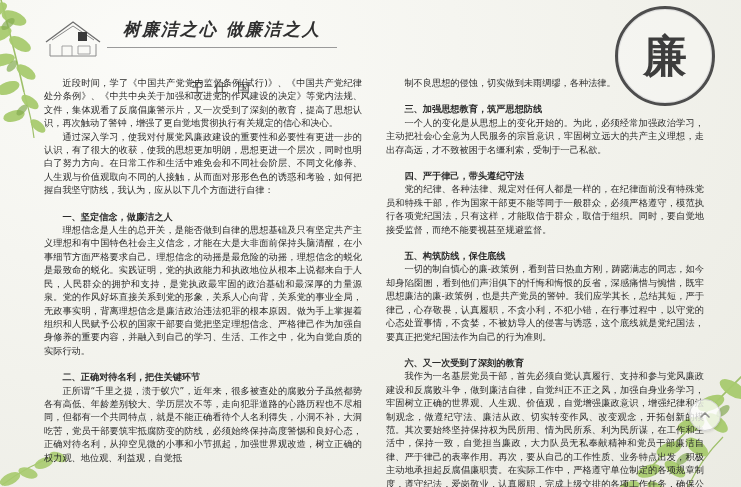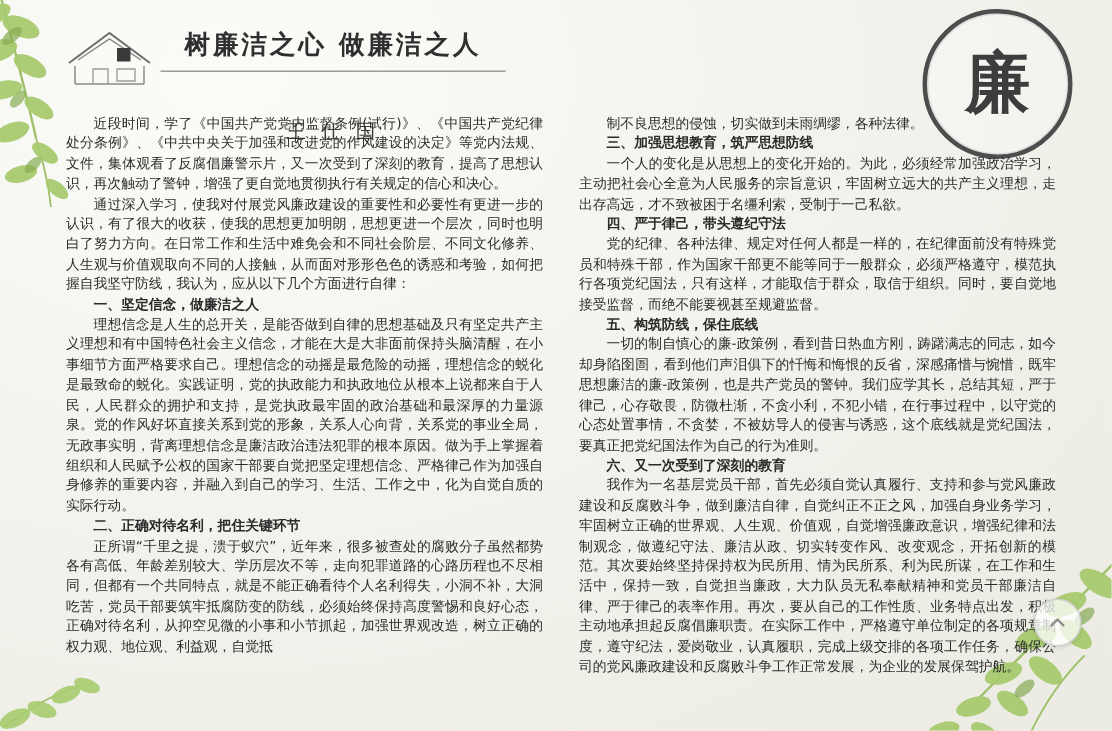--- a/index.html
+++ b/index.html
@@ -51,20 +51,21 @@
     width: 300px;
     text-align: center;
   }
   .main-title {
     font-family: "DejaVu Serif", serif;
     font-size: 17px;
     font-weight: bold;
     color: #2f2f2f;
     letter-spacing: 2px;
     white-space: nowrap;
+    font-style: italic;
   }
   .title-rule {
     width: 230px;
     height: 1px;
     background: #9a9a9a;
     margin: 6px auto 4px auto;
   }
   .author {
     font-family: "DejaVu Serif", serif;
     font-size: 13px;
@@ -113,20 +114,21 @@
     line-height: 13.4px;
     color: #2b2b2b;
     text-align: justify;
   }
   .col p {
     margin: 0 0 0 0;
     text-indent: 2em;
   }
   .col p.head {
     font-weight: bold;
+    margin-top: 13px;
   }
   
   .scroll-top {
     position: absolute;
     right: 20px; bottom: 56px;
     width: 30px; height: 30px;
     border-radius: 50%;
     background: rgba(255,255,255,.75);
     border: 1px solid #cfcfcf;
     display: flex;
@@ -226,21 +228,21 @@
         <p class="head">二、正确对待名利，把住关键环节</p>
         <p>正所谓“千里之提，溃于蚁穴”，近年来，很多被查处的腐败分子虽然都势各有高低、年龄差别较大、学历层次不等，走向犯罪道路的心路历程也不尽相同，但都有一个共同特点，就是不能正确看待个人名利得失，小洞不补，大洞吃苦，党员干部要筑牢抵腐防变的防线，必须始终保持高度警惕和良好心态，正确对待名利，从抑空见微的小事和小节抓起，加强世界观改造，树立正确的权力观、地位观、利益观，自觉抵</p>
       </div>
     <div class="col" id="col-right">
         <p>制不良思想的侵蚀，切实做到未雨绸缪，各种法律。</p>
         <p class="head">三、加强思想教育，筑严思想防线</p>
         <p>一个人的变化是从思想上的变化开始的。为此，必须经常加强政治学习，主动把社会心全意为人民服务的宗旨意识，牢固树立远大的共产主义理想，走出存高远，才不致被困于名缰利索，受制于一己私欲。</p>
         <p class="head">四、严于律己，带头遵纪守法</p>
         <p>党的纪律、各种法律、规定对任何人都是一样的，在纪律面前没有特殊党员和特殊干部，作为国家干部更不能等同于一般群众，必须严格遵守，模范执行各项党纪国法，只有这样，才能取信于群众，取信于组织。同时，要自觉地接受监督，而绝不能要视甚至规避监督。</p>
         <p class="head">五、构筑防线，保住底线</p>
-        <p>一切的制自慎心的廉-政策例，看到昔日热血方刚，踌躇满志的同志，如今却身陷囹圄，看到他们声泪俱下的忏悔和悔恨的反省，深感痛惜与惋惜，既牢思想廉洁的廉-政策例，也是共产党员的警钟。我们应学其长，总结其短，严于律己，心存敬畏，防微杜渐，不贪小利，不犯小错，在行事过程中，以守党的心态处置事情，不贪婪，不被妨导人的侵害与诱惑，这个底线就是党纪国法，要真正把党纪国法作为自己的行为准则。</p>
+        <p>一切的制自慎心的廉-政策例，看到昔日热血方刚，踌躇满志的同志，如今却身陷囹圄，看到他们声泪俱下的忏悔和悔恨的反省，深感痛惜与惋惜，既牢思想廉洁的廉-政策例，也是共产党员的警钟。我们应学其长，总结其短，严于律己，心存敬畏，认真履职，不贪小利，不犯小错，在行事过程中，以守党的心态处置事情，不贪婪，不被妨导人的侵害与诱惑，这个底线就是党纪国法，要真正把党纪国法作为自己的行为准则。</p>
         <p class="head">六、又一次受到了深刻的教育</p>
         <p>我作为一名基层党员干部，首先必须自觉认真履行、支持和参与党风廉政建设和反腐败斗争，做到廉洁自律，自觉纠正不正之风，加强自身业务学习，牢固树立正确的世界观、人生观、价值观，自觉增强廉政意识，增强纪律和法制观念，做遵纪守法、廉洁从政、切实转变作风、改变观念，开拓创新的模范。其次要始终坚持保持权为民所用、情为民所系、利为民所谋，在工作和生活中，保持一致，自觉担当廉政，大力队员无私奉献精神和党员干部廉洁自律、严于律己的表率作用。再次，要从自己的工作性质、业务特点出发，积极主动地承担起反腐倡廉职责。在实际工作中，严格遵守单位制定的各项规章制度，遵守纪法，爱岗敬业，认真履职，完成上级交排的各项工作任务，确保公司的党风廉政建设和反腐败斗争工作正常发展，为企业的发展保驾护航。</p>
       </div>
   </div>
 
   <div class="scroll-top">
     <svg width="14" height="14" viewBox="0 0 14 14">
       <path d="M3 9 L7 5 L11 9" stroke="#8d8d8d" stroke-width="1.6" fill="none" stroke-linecap="round" stroke-linejoin="round"></path>
     </svg>
   </div>

